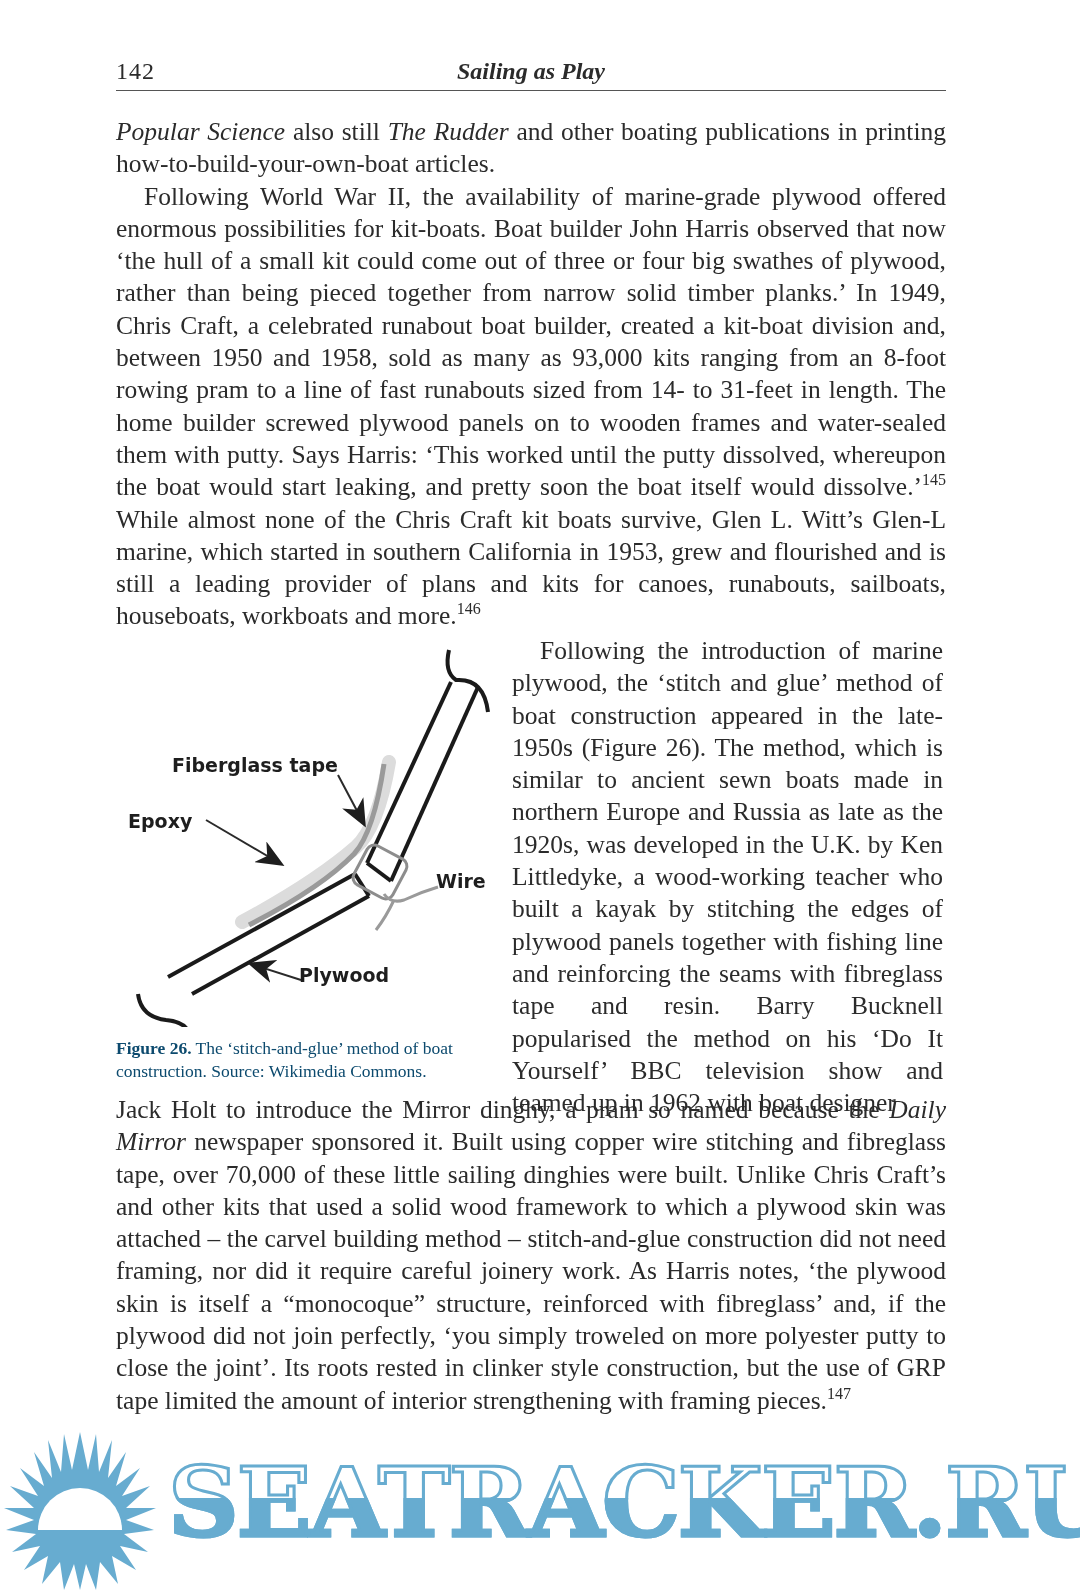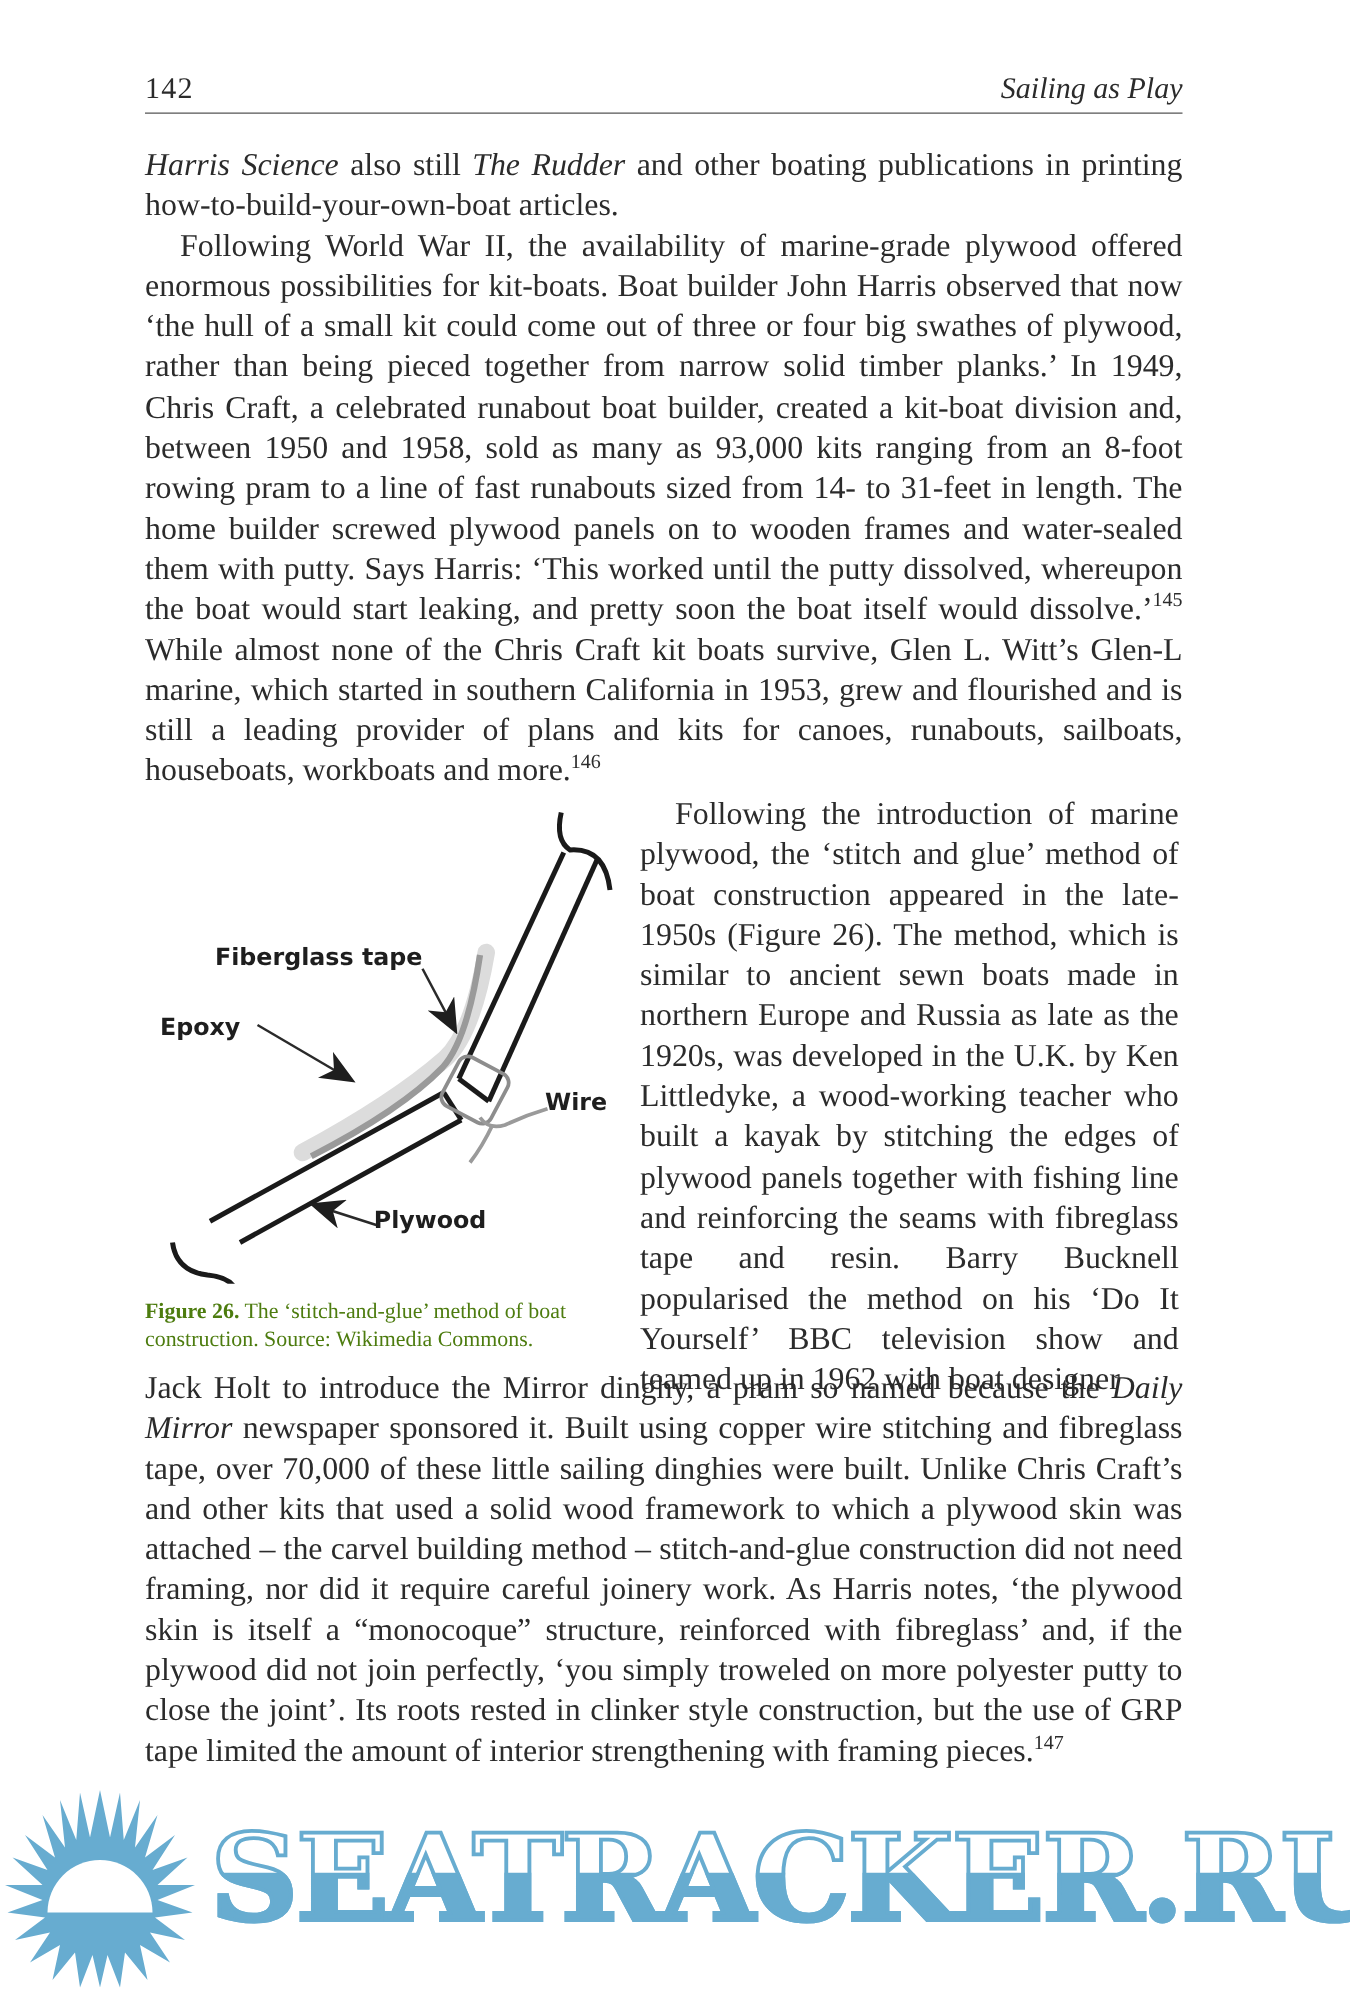--- a/index.html
+++ b/index.html
@@ -28,23 +28,24 @@
       left: 0;
       top: 0;
       font-size: 24px;
       letter-spacing: 1px;
     }
     .running-title {
       position: absolute;
       left: 0;
       right: 0;
       top: 0;
-      text-align: right;
+      text-align: center;
       font-style: italic;
       font-size: 24px;
+      font-weight: bold;
     }
     .body-text {
       position: absolute;
       left: 116px;
       width: 830px;
       font-size: 25.5px;
       line-height: 32.3px;
       text-align: justify;
     }
     .body-text p {
@@ -86,21 +87,21 @@
       font-size: 19px;
       fill: #1e1e1e;
     }
     .caption {
       position: absolute;
       left: 116px;
       top: 1037px;
       width: 380px;
       font-size: 17.5px;
       line-height: 23px;
-      color: #4d7c0f;
+      color: #0c4a6e;
     }
     .caption .fig-num { font-weight: bold; }
     .watermark {
       position: absolute;
       left: 0;
       top: 1430px;
       width: 880px;
       height: 161px;
       pointer-events: none;
     }
@@ -125,21 +126,21 @@
   </style>
 </head>
 <body>
 
 <div class="page-header">
   <span class="page-number">142</span>
   <span class="running-title">Sailing as Play</span>
 </div>
 
 <div class="body-text block1">
-  <p><em>Harris Science</em><span> also still </span><em>The Rudder</em><span> and other boating publications in printing how-to-build-your-own-boat articles.</span></p>
+  <p><em>Popular Science</em><span> also still </span><em>The Rudder</em><span> and other boating publications in printing how-to-build-your-own-boat articles.</span></p>
   <p class="indent"><span>Following World War II, the availability of marine-grade plywood offered enormous possibilities for kit-boats. Boat builder John Harris observed that now ‘the hull of a small kit could come out of three or four big swathes of plywood, rather than being pieced together from narrow solid timber planks.’ In 1949, Chris Craft, a celebrated runabout boat builder, created a kit-boat division and, between 1950 and 1958, sold as many as 93,000 kits ranging from an 8-foot rowing pram to a line of fast runabouts sized from 14- to 31-feet in length. The home builder screwed plywood panels on to wooden frames and water-sealed them with putty. Says Harris: ‘This worked until the putty dissolved, whereupon the boat would start leaking, and pretty soon the boat itself would dissolve.’</span><sup>145</sup><span> While almost none of the Chris Craft kit boats survive, Glen L. Witt’s Glen-L marine, which started in southern California in 1953, grew and flourished and is still a leading provider of plans and kits for canoes, runabouts, sailboats, houseboats, workboats and more.</span><sup>146</sup></p>
 </div>
 
 <div class="figure">
   <svg width="380" height="385" viewBox="0 0 380 385" xmlns="http://www.w3.org/2000/svg">
 
     <path d="M 126 280 Q 200 240 240 205 Q 262 185 273 120" stroke="#dcdcdc" stroke-width="14" fill="none" stroke-linecap="round"></path>
 
     <path d="M 133 283 Q 205 246 238 212 Q 258 190 268 122" stroke="#9a9a9a" stroke-width="5" fill="none"></path>
 

